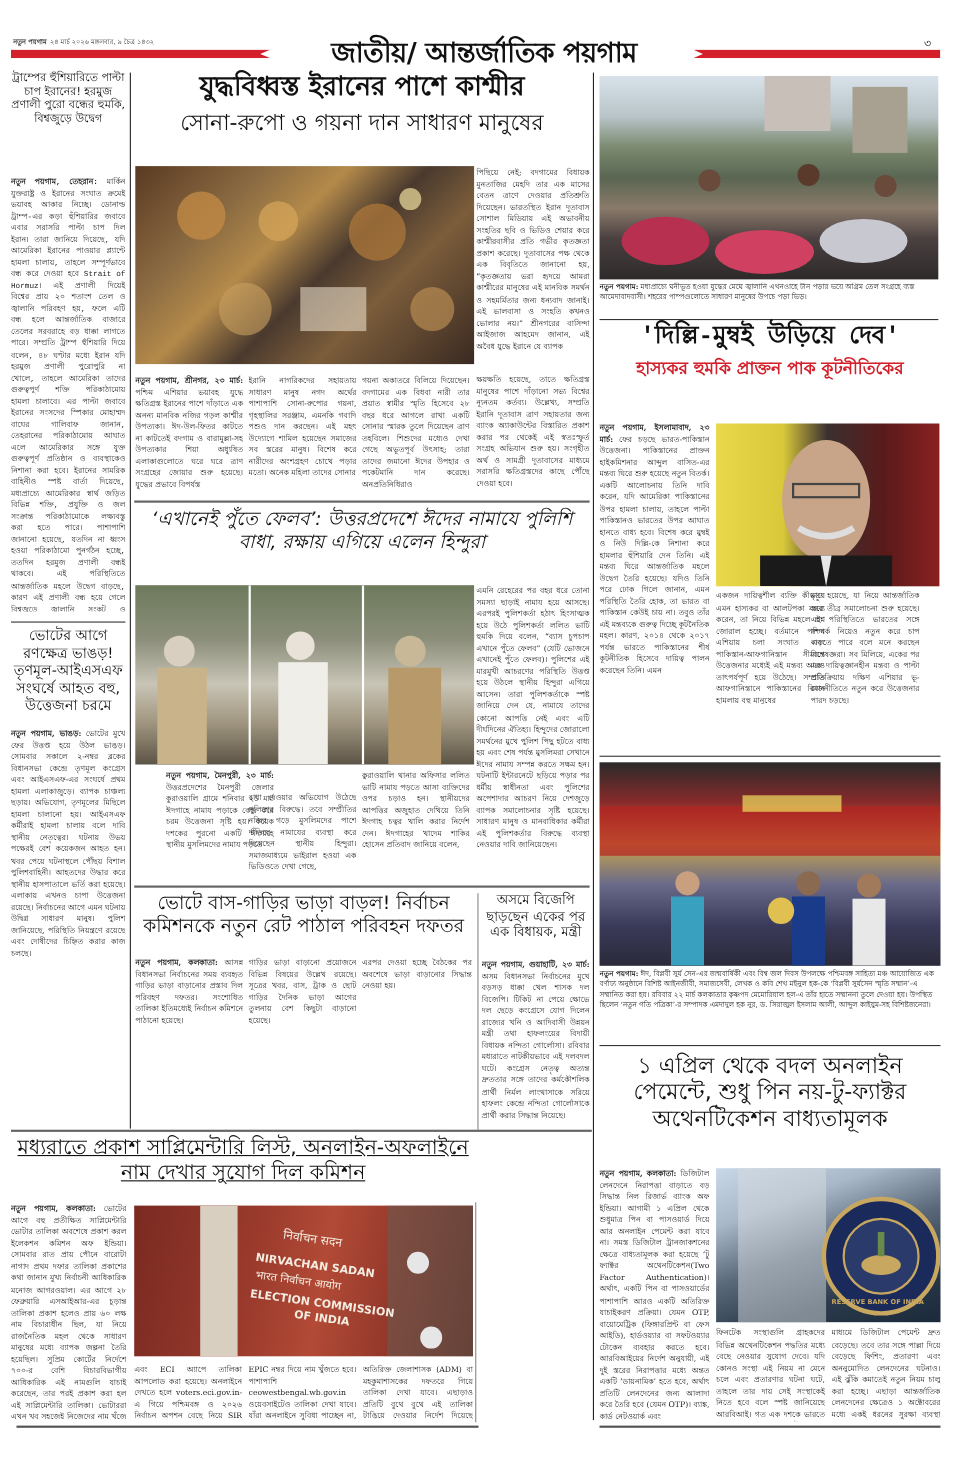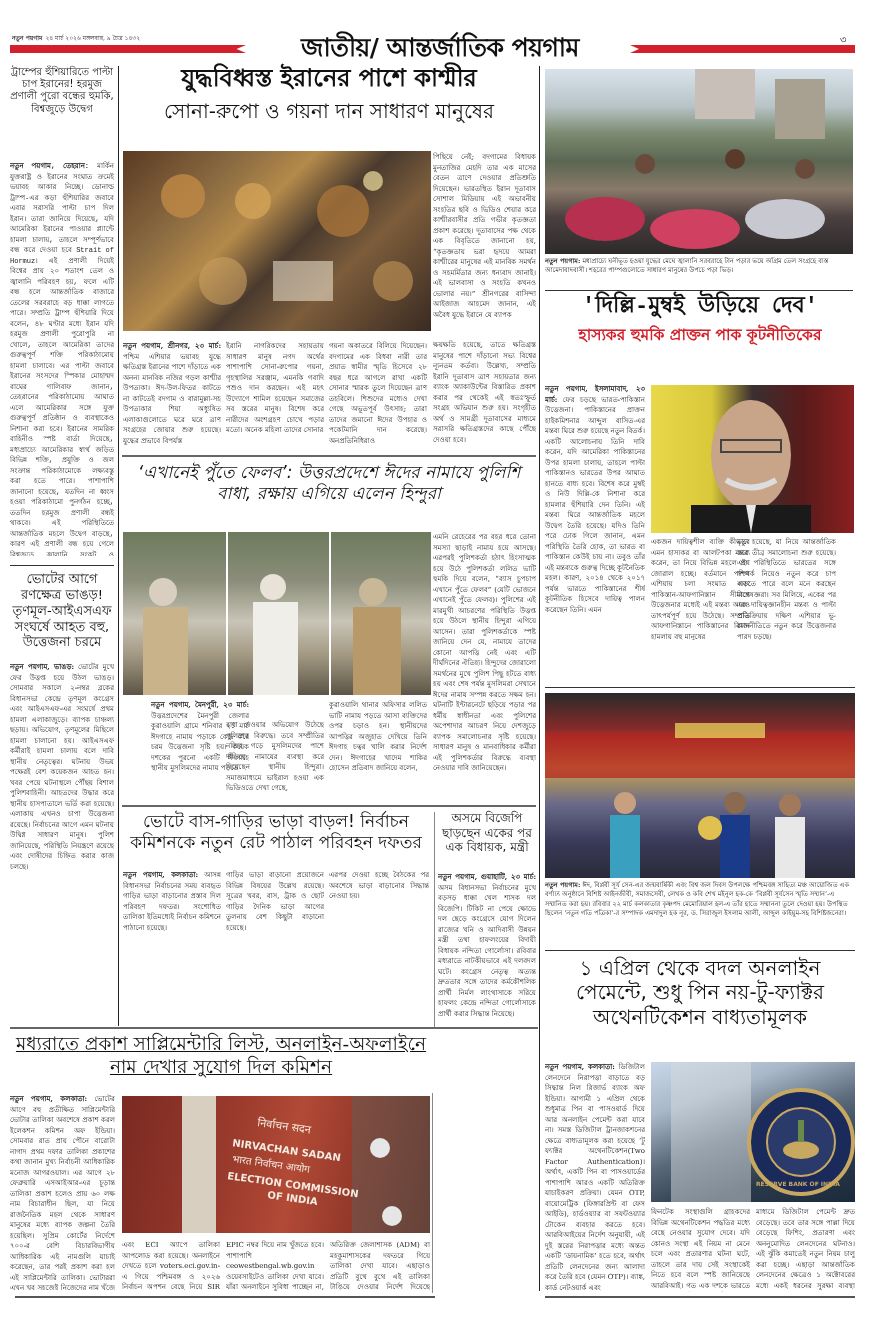--- a/index.html
+++ b/index.html
@@ -141,21 +141,21 @@
     <ellipse cx="60" cy="150" rx="40" ry="22" fill="#b83050"></ellipse>
     <ellipse cx="150" cy="160" rx="45" ry="20" fill="#d04060"></ellipse>
     <ellipse cx="240" cy="150" rx="40" ry="20" fill="#c8c8d0"></ellipse>
     <circle cx="100" cy="95" r="10" fill="#6a4a3a"></circle>
     <circle cx="190" cy="90" r="10" fill="#5a3a2a"></circle>
     <circle cx="260" cy="100" r="10" fill="#6a4a3a"></circle>
   </svg>
 </div>
 <div class="abs cap" style="left:545px;top:257px;width:310px;">
   <b>নতুন পয়গাম:</b>
-  <span>মধ্যপ্রাচ্যে ঘনীভূত হওয়া যুদ্ধের মেঘে জ্বালানি সরবরাহে টান পড়ার ভয়ে অগ্রিম তেল সংগ্রহে ব্যস্ত আমেদাবাদবাসী। শহরের পাম্পগুলোতে সাধারণ মানুষের উপচে পড়া ভিড়।</span>
+  <span>মধ্যপ্রাচ্যে ঘনীভূত হওয়া যুদ্ধের মেঘে জ্বালানি এখনওাহে টান পড়ার ভয়ে অগ্রিম তেল সংগ্রহে ব্যস্ত আমেদাবাদবাসী। শহরের পাম্পগুলোতে সাধারণ মানুষের উপচে পড়া ভিড়।</span>
 </div>
 <div class="abs hline" style="left:545px;top:290px;width:308px;"></div>
 
 <div class="abs hd" style="left:545px;top:294px;width:310px;font-size:22px;font-weight:bold;white-space:nowrap;font-family:Liberation Mono, monospace;">'দিল্লি-মুম্বই উড়িয়ে দেব'</div>
 <div class="abs hd red" style="left:545px;top:326px;width:310px;font-size:15.5px;font-weight:bold;white-space:nowrap;">হাস্যকর হুমকি প্রাক্তন পাক কূটনীতিকের</div>
 <div class="abs photo" style="left:651px;top:385px;width:203px;height:148px;background:linear-gradient(90deg,#e8d84a 0%,#d8c83a 30%,#3a3030 50%,#5a1a1a 75%,#8a2020 100%);">
   <svg width="203" height="148">
     <ellipse cx="100" cy="70" rx="40" ry="55" fill="#c8a488"></ellipse>
     <rect x="70" y="55" width="60" height="12" fill="none" stroke="#444" stroke-width="2"></rect>
     <path d="M75 95 Q100 110 125 95" stroke="#ddd" stroke-width="6" fill="none"></path>

